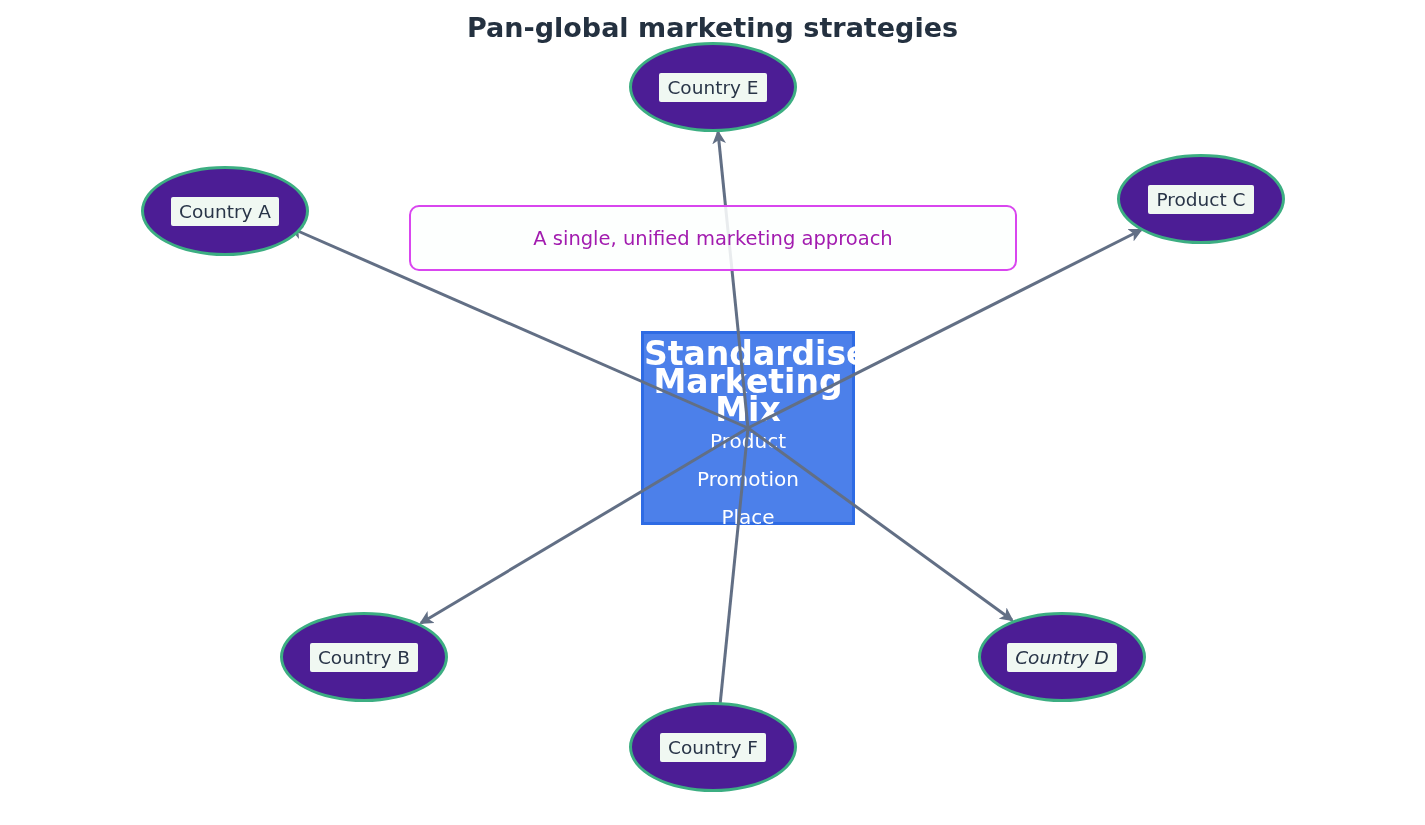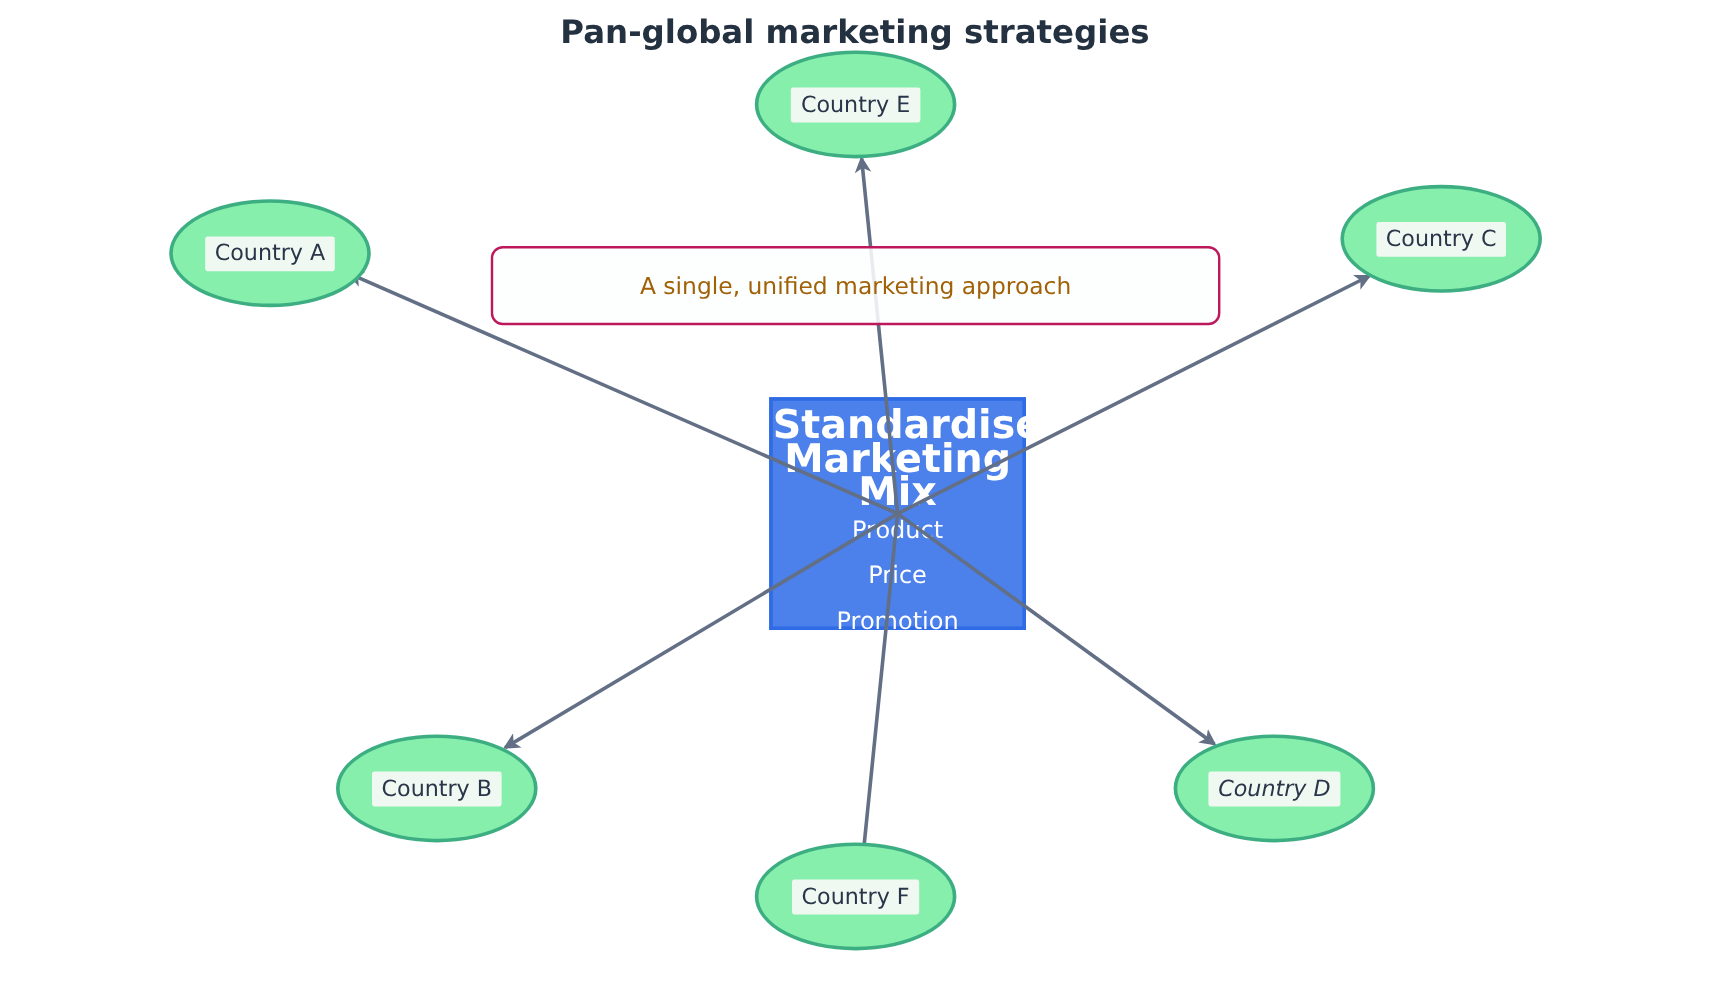--- a/index.html
+++ b/index.html
@@ -61,38 +61,38 @@
     stroke: #626f85;
     stroke-width: 3;
   }
 
   
   .desc-box {
     position: absolute;
     left: 409px; top: 205px;
     width: 608px; height: 66px;
     background: rgba(253, 255, 254, 0.87);
-    border: 2px solid #be185d;
+    border: 2px solid #d946ef;
     border-radius: 10px;
     z-index: 3;
     display: flex;
     flex-direction: column;
     justify-content: center;
     align-items: center;
     text-align: center;
     font-size: 19.5px;
     line-height: 27px;
-    color: #a16207;
+    color: #a21caf;
   }
 
   
   .node {
     position: absolute;
     width: 168px; height: 90px;
-    background: #86efac;
+    background: #4c1d95;
     border: 3px solid #3cae82;
     border-radius: 50%;
     z-index: 4;
     display: flex;
     align-items: center;
     justify-content: center;
   }
   .node-label {
     background: #f0f8f2;
     color: #293548;
@@ -113,21 +113,20 @@
 <body>
 
 <div class="canvas">
 
   <div class="diagram-title">Pan-global marketing strategies</div>
 
   <div class="center-box">
     <div class="center-heading">Standardised Marketing Mix</div>
     <div class="mix-items">
       <div class="mix-item">Product</div>
-      <div class="mix-item">Price</div>
       <div class="mix-item">Promotion</div>
       <div class="mix-item">Place</div>
     </div>
   </div>
 
   <svg class="connector-layer" viewBox="0 0 1425 825" xmlns="http://www.w3.org/2000/svg">
     <defs>
       <marker id="arrowhead" viewBox="0 0 10 10" refX="8.5" refY="5" markerWidth="4.6" markerHeight="4.6" orient="auto">
         <path d="M0 0 L10 5 L0 10 L2.6 5 Z" fill="#626f85"></path>
       </marker>
@@ -144,21 +143,21 @@
     <div>A single, unified marketing approach</div>
   </div>
 
   <div class="node node-a">
     <span class="node-label">Country A</span>
   </div>
   <div class="node node-b">
     <span class="node-label">Country B</span>
   </div>
   <div class="node node-c">
-    <span class="node-label">Country C</span>
+    <span class="node-label">Product C</span>
   </div>
   <div class="node node-d">
     <span class="node-label">Country D</span>
   </div>
   <div class="node node-e">
     <span class="node-label">Country E</span>
   </div>
   <div class="node node-f">
     <span class="node-label">Country F</span>
   </div>

